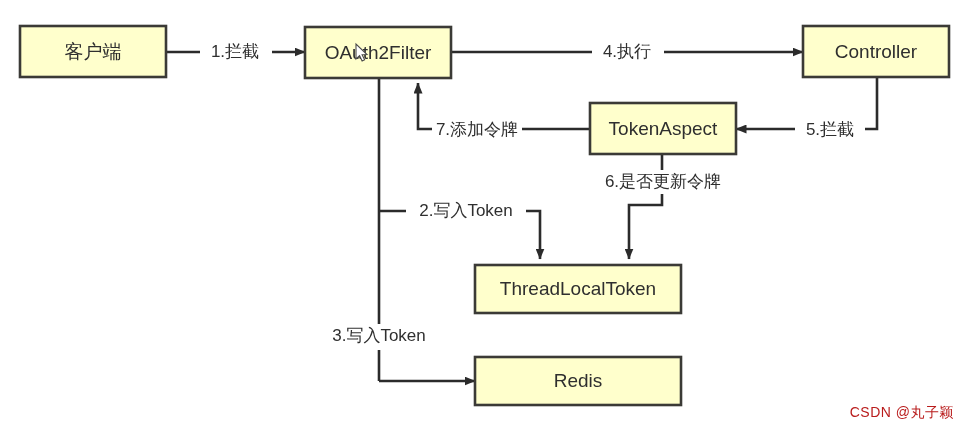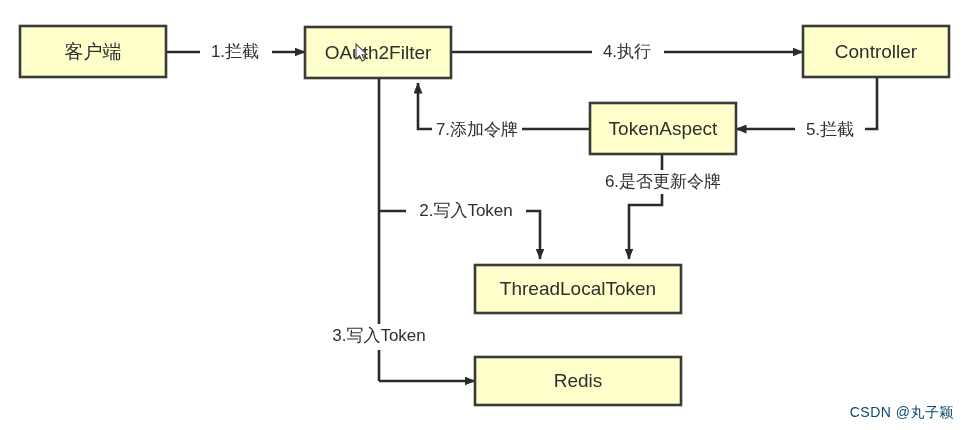--- a/index.html
+++ b/index.html
@@ -52,21 +52,21 @@
   }
   .edge-label-bg {
     fill: #ffffff;
   }
   .watermark {
     position: absolute;
     right: 12px;
     bottom: 8px;
     font-family: "Liberation Sans", "DejaVu Sans", sans-serif;
     font-size: 14px;
-    color: #0c4a6e;
+    color: #b91c1c;
     letter-spacing: 0.5px;
     user-select: none;
   }
 </style>
 </head>
 <body>
 
 <div id="canvas">
 
   <svg id="diagram-svg" viewBox="0 0 966 430">

